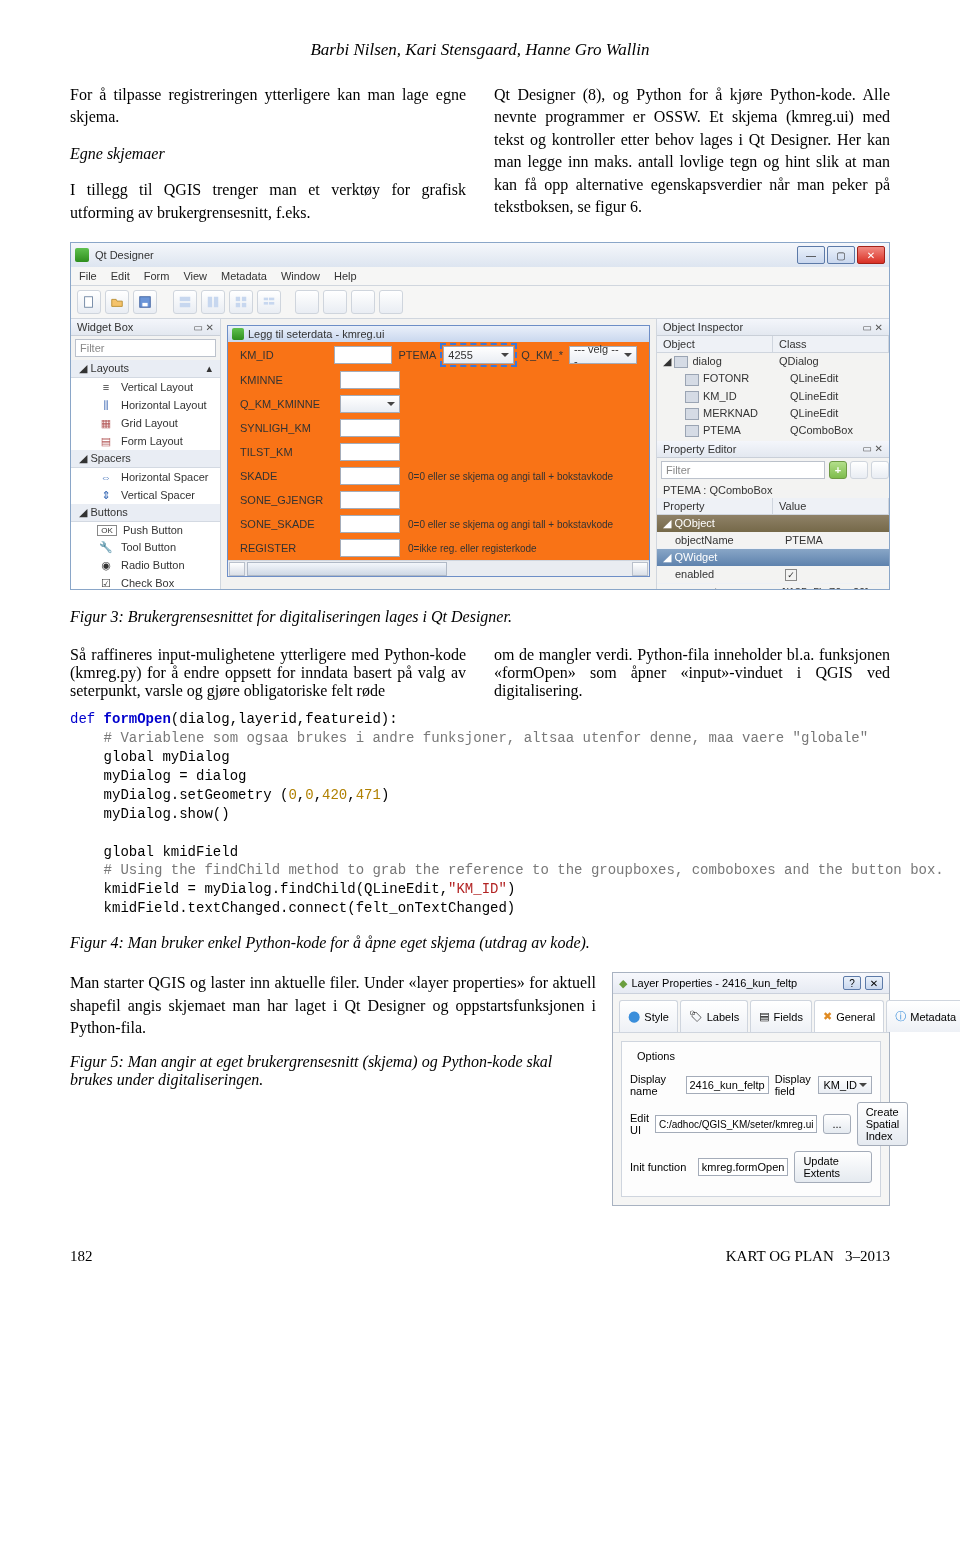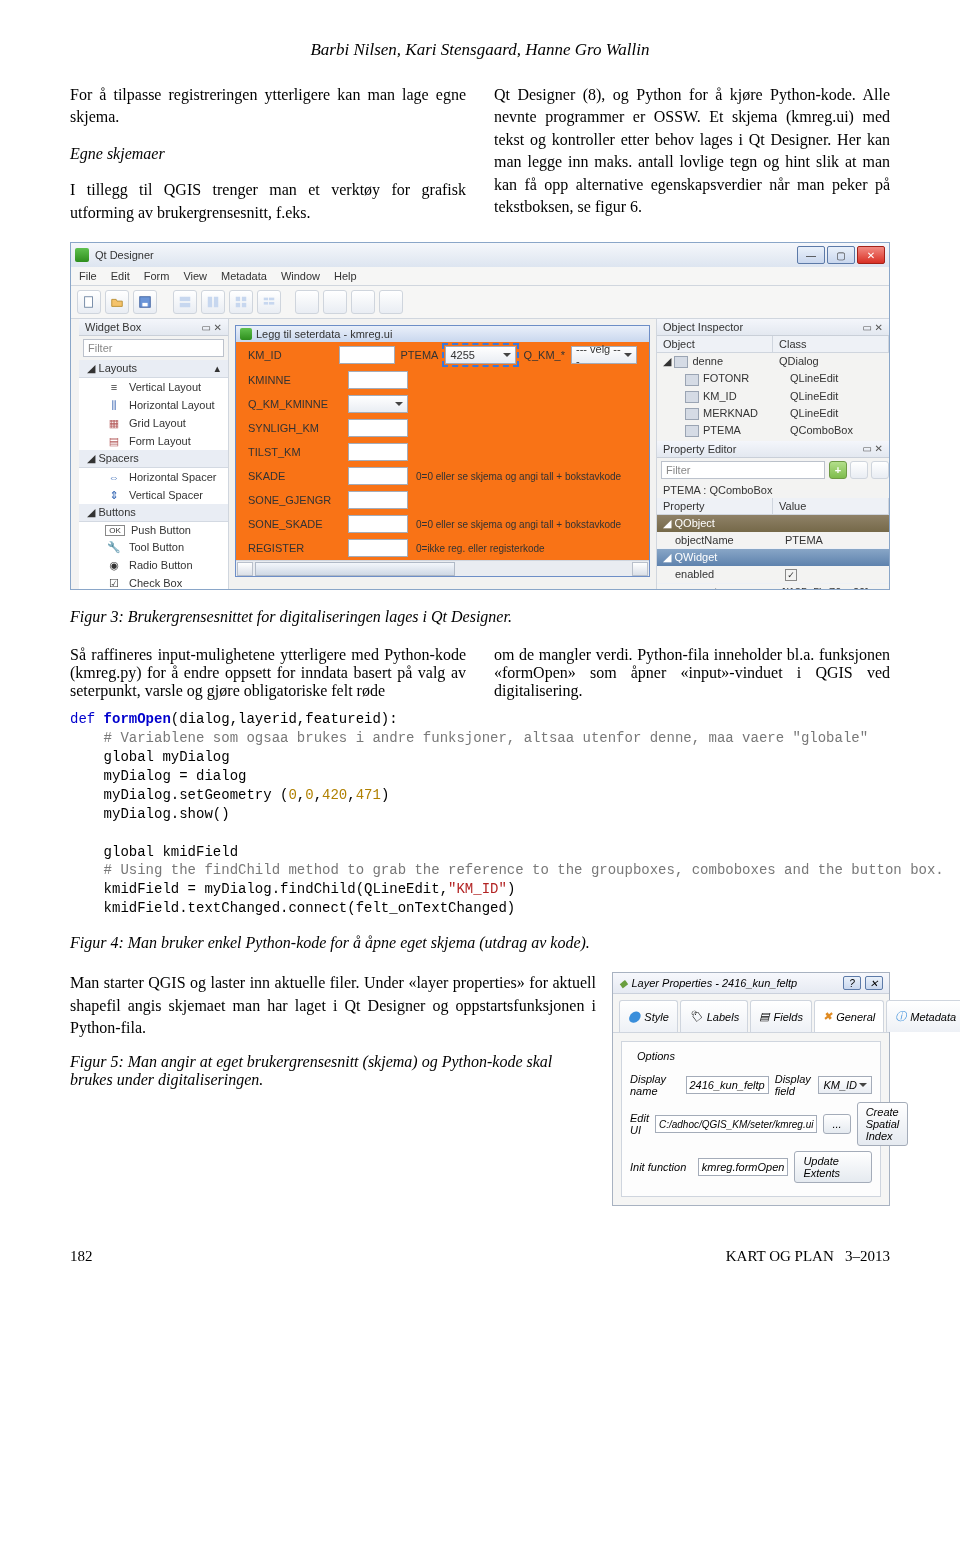--- a/index.html
+++ b/index.html
@@ -46,21 +46,21 @@
     border-radius:2px; display:flex; align-items:center; justify-content:center; font-size:10px;
   }
   .winbtn.close { background:linear-gradient(#f28b82,#d93025); color:#fff; border-color:#a32118;}
   .menubar { display:flex; gap:14px; padding:3px 8px; border-bottom:1px solid #d0d6de; background:#f6f6f5;}
   .toolbar { display:flex; gap:4px; padding:4px 6px; border-bottom:1px solid #d0d6de; background:#f6f6f5; }
   .tbtn {
     width:24px; height:24px; border:1px solid #cfd5dd; background:linear-gradient(#fff,#e9edf3);
     border-radius:3px; display:flex; align-items:center; justify-content:center;
   }
   .tbtn svg { width:14px; height:14px; }
-  .main3 { display:flex; height:270px;margin-left:8px; }
+  .main3 { display:flex; height:270px; }
   .panel { border-right:1px solid #d0d6de; display:flex; flex-direction:column; overflow:hidden; }
   .panel:last-child{border-right:none;}
   .panel-head {
     background: linear-gradient(#f4f6fb,#e3e8f0);
     padding:2px 6px;
     display:flex; justify-content:space-between; align-items:center;
     border-bottom:1px solid #c9cfd8;
     font-size:11px;
   }
   .panel-head .dock { display:flex; gap:3px; color:#555; font-size:10px;}
@@ -136,21 +136,20 @@
 
   .layer-shot {
     width: 278px;
     border:1px solid #a8b2c1;
     background:#f5f5f4;
     font-family:"Segoe UI",Tahoma,sans-serif;
     font-size:11px;
     margin-bottom:12px;
     float:right;
     margin-left:16px;
-    font-style:italic;
   }
   .layer-shot .ttl{
     display:flex; justify-content:space-between; align-items:center;
     padding:3px 6px; background:linear-gradient(#f7f8fc,#e6eaf2);border-bottom:1px solid #cbd1dc;
   }
   .tabs-row{ display:flex; gap:2px; padding:6px 6px 0 6px; border-bottom:1px solid #cfd5de;}
   .tab {
     border:1px solid #cfd5de; border-bottom:none; padding:3px 8px; background:linear-gradient(#fff,#eef1f6);
     border-radius:3px 3px 0 0; display:flex; align-items:center; gap:4px; font-size:11px;
   }
@@ -387,21 +386,21 @@
       <div class="panel-head">
         <span>Object Inspector</span>
         <span class="dock">▭ ✕</span>
       </div>
       <div class="obj-tree">
         <div class="obj-head">
           <div>Object</div>
           <div>Class</div>
         </div>
         <div class="obj-row">
-            <div><span style="margin-right:3px;">◢</span><span class="ico"></span><span>denne</span></div>
+            <div><span style="margin-right:3px;">◢</span><span class="ico"></span><span>dialog</span></div>
             <div>QDialog</div>
           </div>
         <div class="obj-row">
             <div style="padding-left:28px;"><span class="ico"></span><span>FOTONR</span></div>
             <div>QLineEdit</div>
           </div>
         <div class="obj-row">
             <div style="padding-left:28px;"><span class="ico"></span><span>KM_ID</span></div>
             <div>QLineEdit</div>
           </div>

